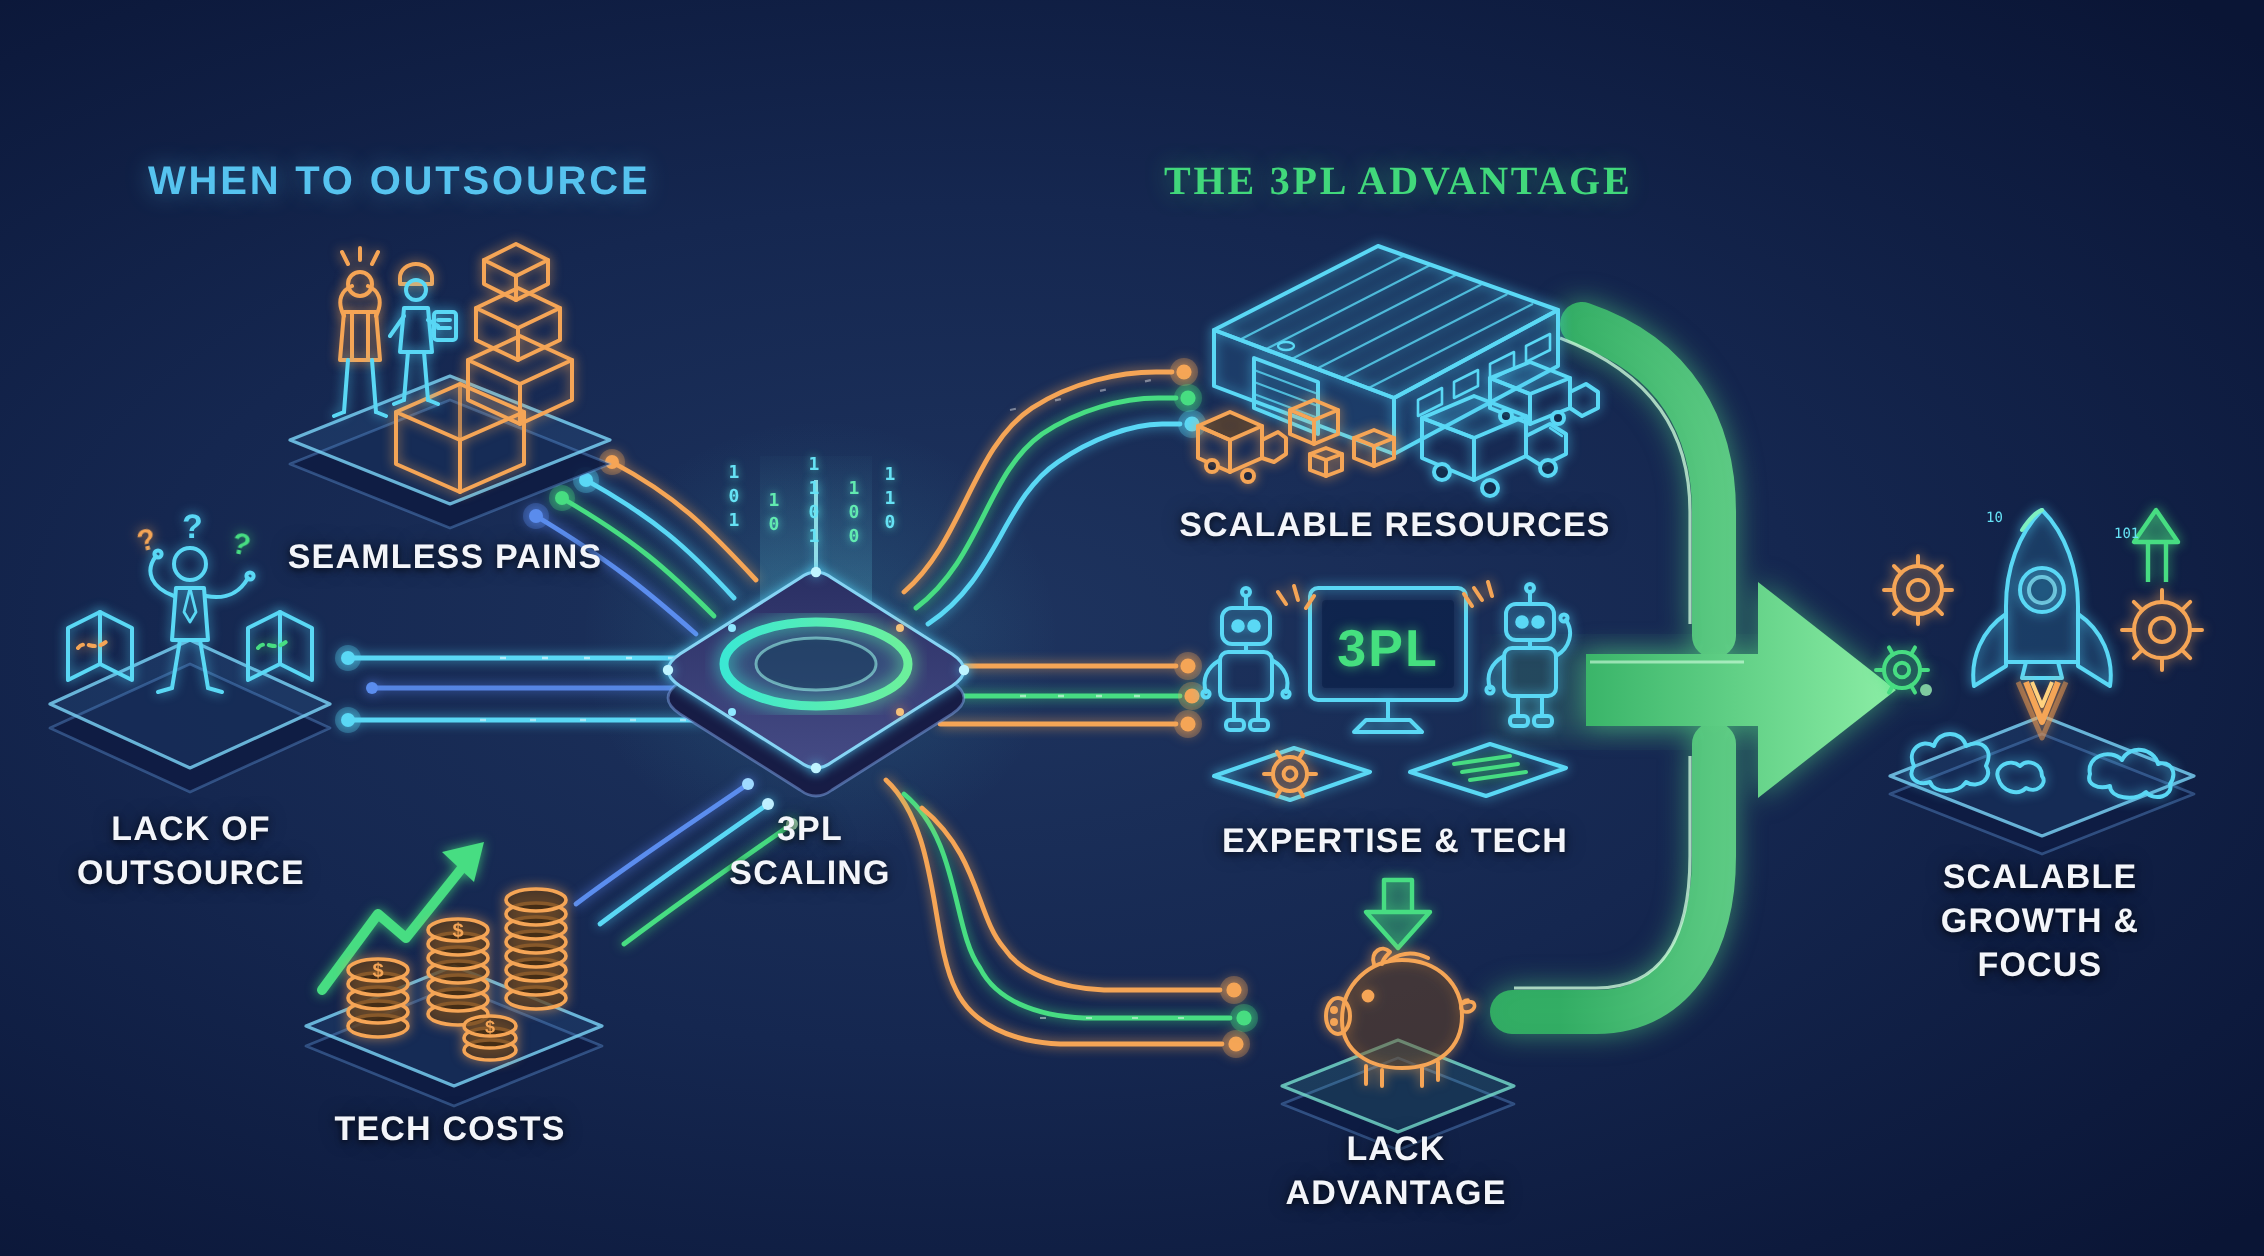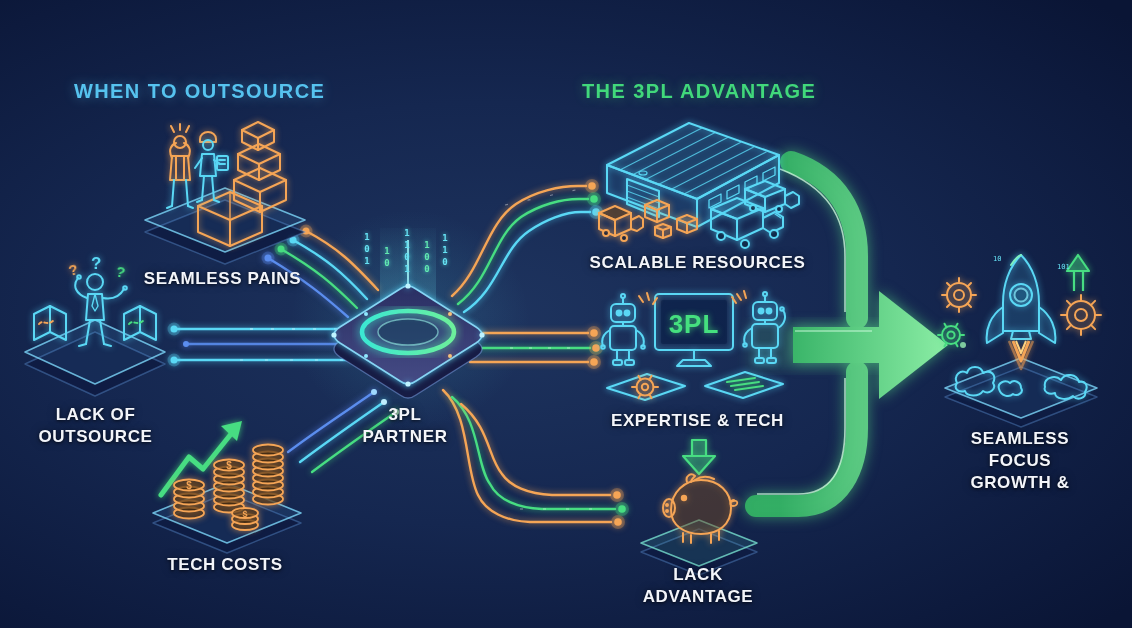--- a/index.html
+++ b/index.html
@@ -6,21 +6,21 @@
   #canvas{
     position:relative;width:1132px;height:628px;overflow:hidden;
     font-family:"Liberation Sans",sans-serif;
     background:radial-gradient(ellipse 75% 70% at 42% 50%, #1e345f 0%, #152750 48%, #0d1a3d 85%, #0a1535 100%);
     padding-left:23px;
   }
   .chip-glow{position:absolute;left:280px;top:200px;width:260px;height:240px;
     background:radial-gradient(ellipse at center, rgba(80,210,225,.16) 0%, rgba(80,210,225,0) 65%);pointer-events:none;}
   .title{position:absolute;font-weight:bold;font-size:20px;letter-spacing:1.4px;white-space:nowrap;}
   .title.left{left:74px;top:80px;color:#56c3ef;text-shadow:0 0 12px rgba(86,195,239,.45);}
-  .title.right{left:582px;top:80px;color:#41d87b;text-shadow:0 0 12px rgba(65,216,123,.45);}
+  .title.right{left:582px;top:80px;color:#41d87b;text-shadow:0 0 12px rgba(65,216,123,.45);font-family:Liberation Serif, serif;}
   .lbl{position:absolute;color:#f3f5fa;font-weight:bold;text-align:center;letter-spacing:.6px;
        font-size:17px;line-height:1.3;text-shadow:0 1px 3px rgba(0,0,0,.65),0 0 10px rgba(0,0,0,.4);z-index:3;}
   .icon{position:absolute;z-index:2;}
   svg{display:block;overflow:visible;}
   .i{fill:none;stroke-width:2;stroke-linecap:round;stroke-linejoin:round;}
   .ln{fill:none;stroke-width:2.4;stroke-linecap:round;}
   .s-c{stroke:#5ad8f5}.s-o{stroke:#f5a556}.s-g{stroke:#47dd82}.s-b{stroke:#5b8dee}
   .gc{filter:drop-shadow(0 0 3px rgba(80,210,245,.75));}
   .go{filter:drop-shadow(0 0 3px rgba(250,165,80,.75));}
   .gg{filter:drop-shadow(0 0 3px rgba(70,225,125,.75));}
@@ -363,21 +363,21 @@
       </g>
     </svg>
     <span class="binary-col bc-c" style="left:44px;top:4px;">101</span>
     <span class="binary-col bc-g" style="left:64px;top:18px;">10</span>
     <span class="binary-col bc-c" style="left:84px;top:0px;">1101</span>
     <span class="binary-col bc-g" style="left:104px;top:12px;">100</span>
     <span class="binary-col bc-c" style="left:122px;top:5px;">110</span>
   </div>
   <div class="lbl" style="left:330px;top:404px;width:150px;font-size:17px;">
     <div>3PL</div>
-    <div>PARTNER</div>
+    <div>SCALING</div>
   </div>
 
   <div class="icon" style="left:593px;top:105px;">
     <svg width="212" height="146" viewBox="0 0 212 146">
       <g class="i gc s-c">
         <path d="M14,60 L96,18 L186,50 L104,94 Z" fill="rgba(60,160,220,.08)"></path>
         <g stroke-width="1.1" opacity=".8">
           <path d="M26.9,64.9 L108.9,22.9"></path>
             <path d="M39.7,69.7 L121.7,27.7"></path>
             <path d="M52.6,74.6 L134.6,32.6"></path>
@@ -579,17 +579,17 @@
         <path d="M83,98 L88,110 L93,98" stroke="#ffd27f" stroke-width="2" fill="none" stroke-linejoin="round"></path>
       </g>
       <g class="i gc s-c" stroke-width="1.8" fill="rgba(70,180,240,.06)">
         <path d="M24,140 C20,132 28,126 34,130 C36,122 48,122 50,130 C58,126 64,132 60,140 C64,146 56,152 50,148 C46,154 34,154 32,148 C26,150 20,146 24,140 Z"></path>
         <path d="M112,144 C110,135 122,131 128,137 C132,129 144,131 146,139 C152,137 156,143 152,149 C154,155 144,158 140,153 C134,158 122,156 122,150 C116,152 110,149 112,144 Z"></path>
         <path d="M66,146 C64,140 72,136 77,140 C81,136 88,139 88,145 C91,149 85,154 80,151 C76,155 68,153 66,146 Z"></path>
       </g>
     </svg>
   </div>
   <div class="lbl" style="left:947px;top:428px;width:146px;">
-    <div>SEAMLESS</div>
+    <div>SCALABLE</div>
+    <div>GROWTH &amp;</div>
     <div>FOCUS</div>
-    <div>GROWTH &amp;</div>
   </div>
 </div>
 
 </body></html>

